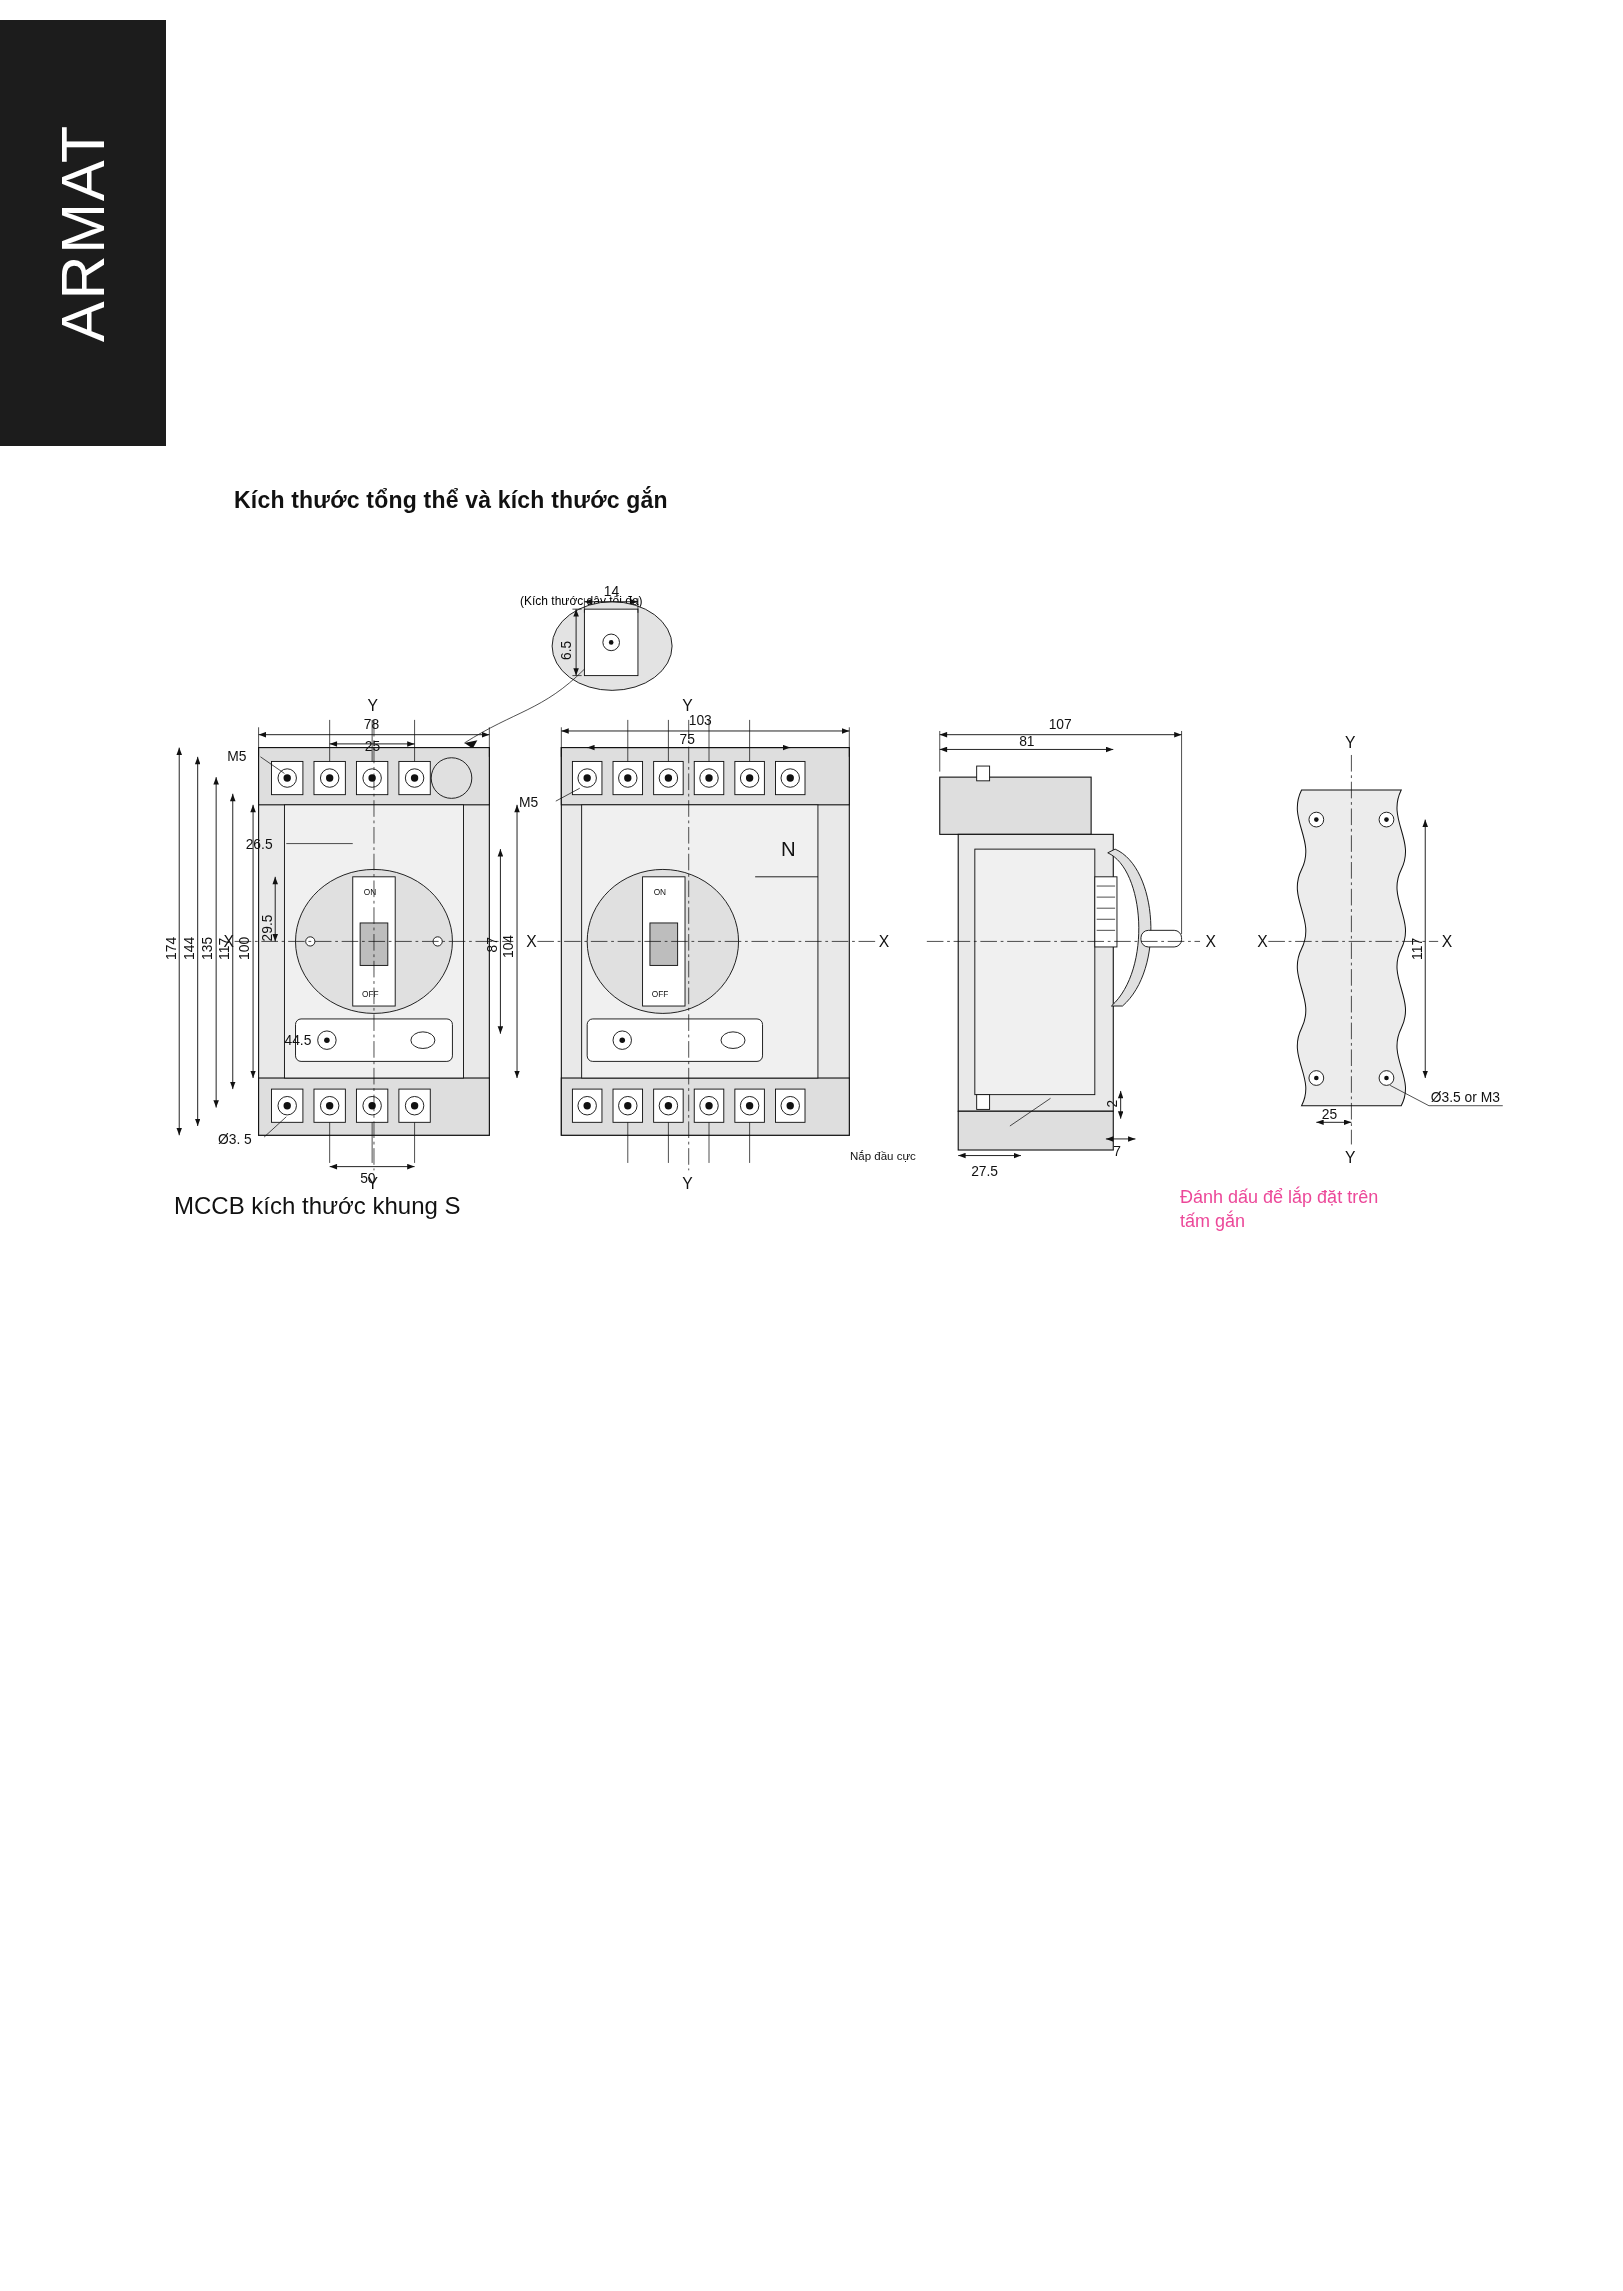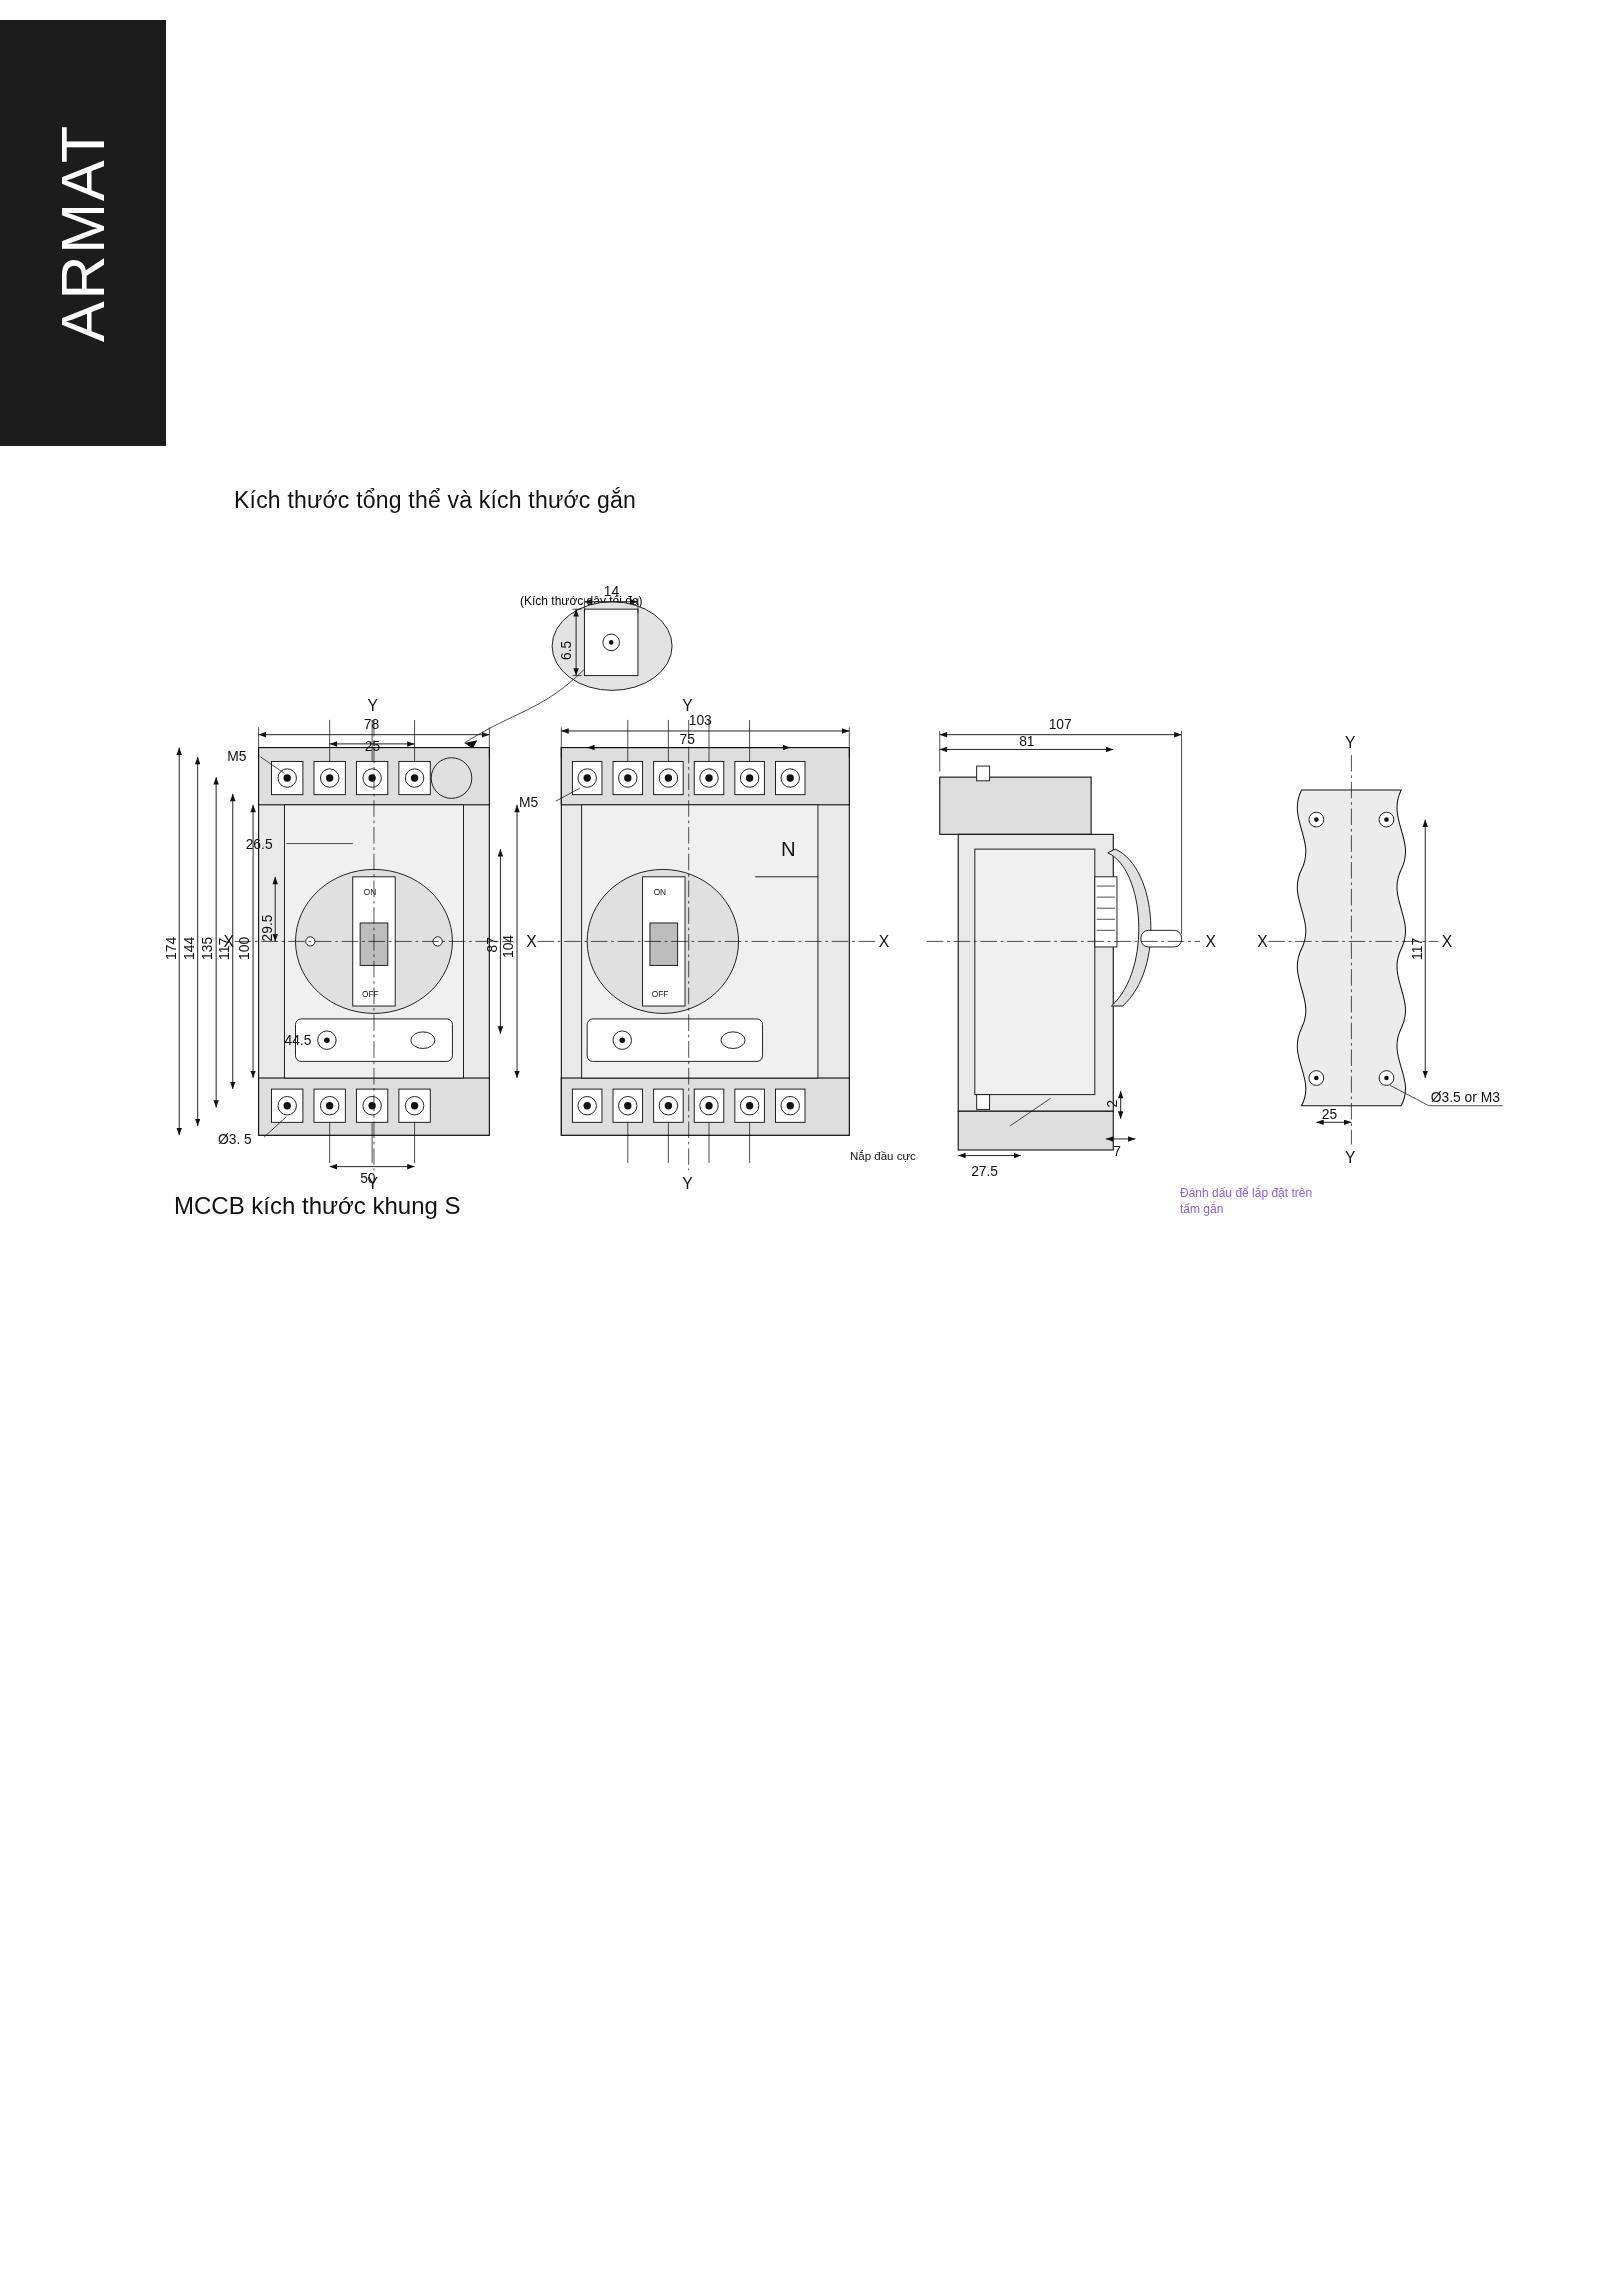--- a/index.html
+++ b/index.html
@@ -11,30 +11,30 @@
     position:absolute;left:0;top:20px;width:166px;height:426px;background:#1c1c1c;
   }
   .brand-tab .brand-text{
     position:absolute;left:50%;top:50%;
     transform:translate(-50%,-50%) rotate(-90deg);
     color:#ffffff;font-size:61px;letter-spacing:1.8px;font-weight:400;
     white-space:nowrap;font-family:"Liberation Sans",sans-serif;
   }
 
   .section-title{
-    position:absolute;left:234px;top:487px;font-size:23px;font-weight:normal;color:#111;
+    position:absolute;left:234px;top:487px;font-size:23px;font-weight:bold;color:#111;
     letter-spacing:0.2px;
   }
 
   .caption-bottom{
     position:absolute;left:174px;top:1192px;font-size:24px;color:#111;
   }
 
   .note-right{
-    position:absolute;left:1180px;top:1185px;font-size:12px;line-height:1.35;color:#8b5cf6;width:231px;
+    position:absolute;left:1180px;top:1185px;font-size:18px;line-height:1.35;color:#ec4899;width:231px;
   }
   .note-cover{
     position:absolute;left:850px;top:1150px;font-size:11.5px;color:#111;
   }
   .note-wire{
     position:absolute;left:520px;top:594px;font-size:12px;color:#000000;
   }
 
   
   .drawing{position:absolute;left:146px;top:572px;width:1366px;height:665px;}

